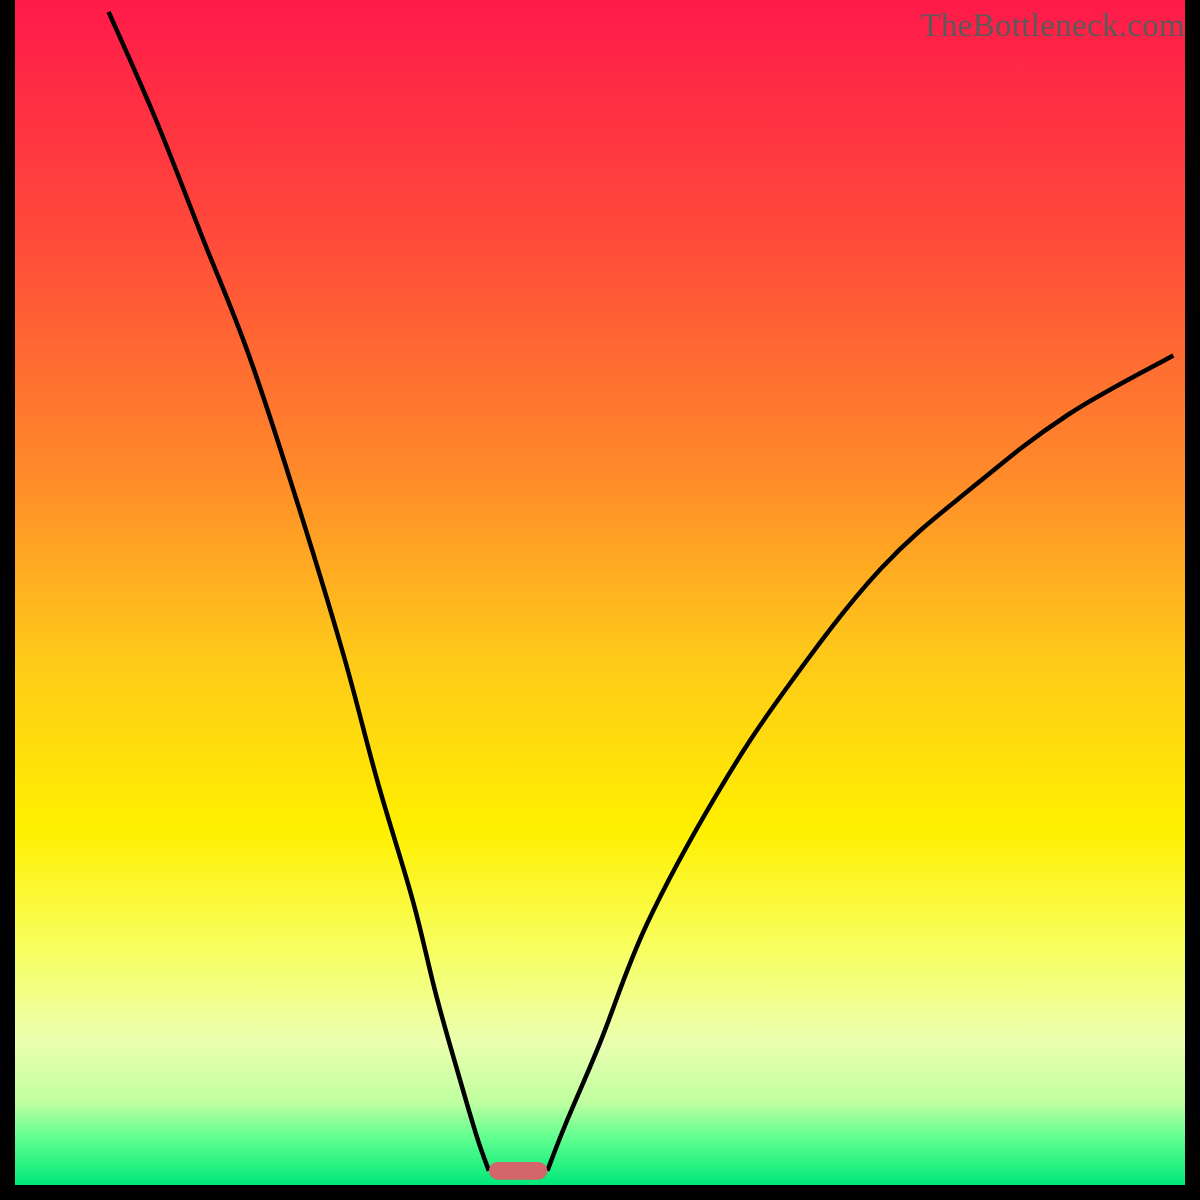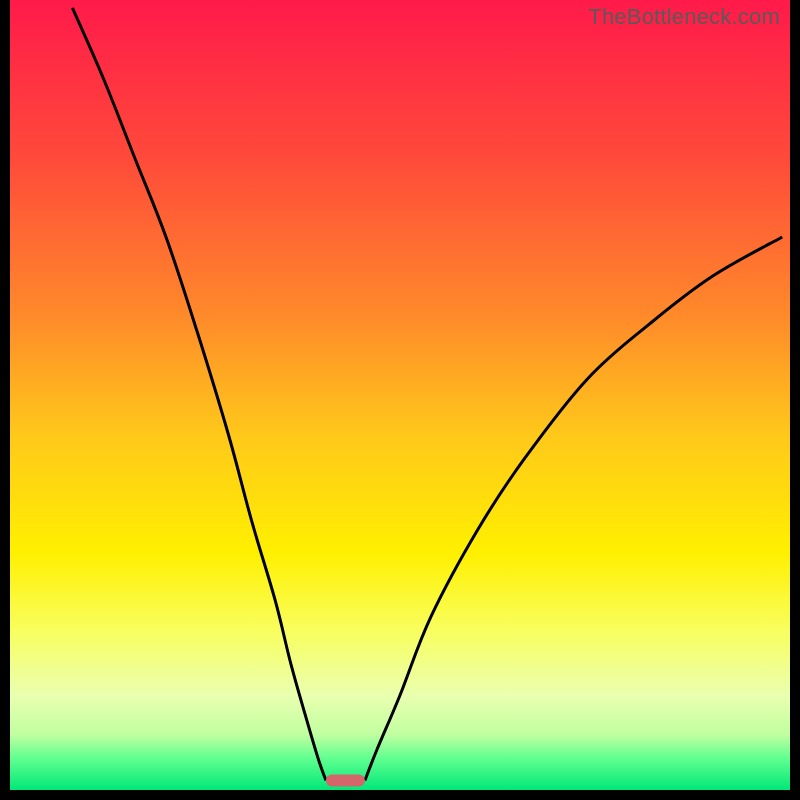--- a/index.html
+++ b/index.html
@@ -11,23 +11,23 @@
     overflow: hidden;
   }
   .container {
     position: relative;
     width: 800px;
     height: 800px;
   }
   .watermark {
     position: absolute;
     top: 4px;
-    right: 20px;
+    right: 10px;
     color: #5a5a5a;
-    font-family: Liberation Sans, sans-serif;
+    font-family: Liberation Serif, serif;
     font-size: 22px;
     font-weight: 500;
     letter-spacing: 0.2px;
     z-index: 10;
   }
   svg {
     display: block;
   }
 </style>
 </head>

